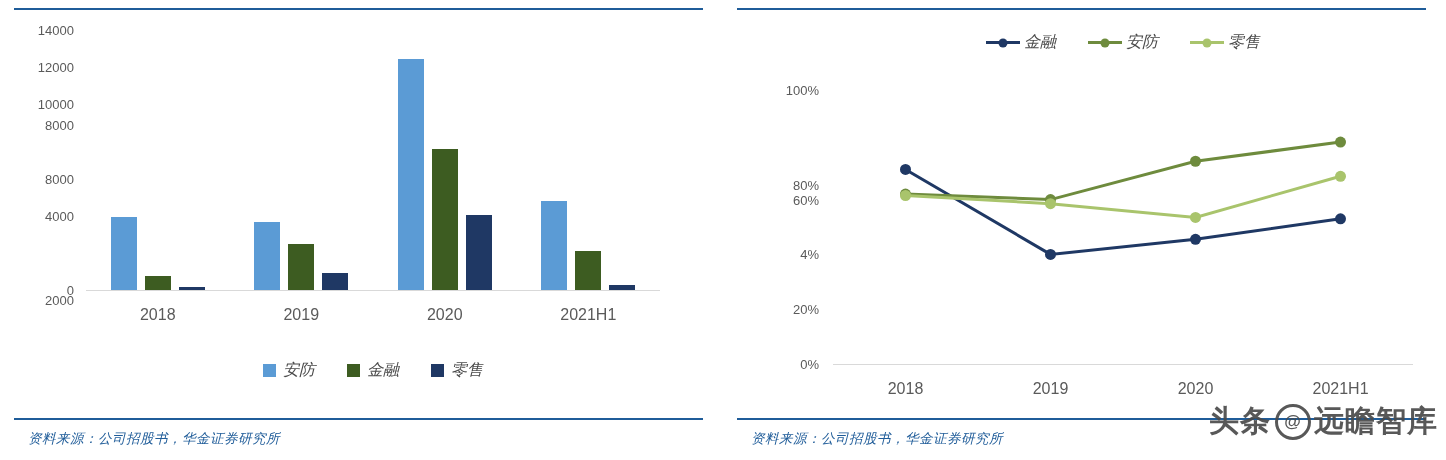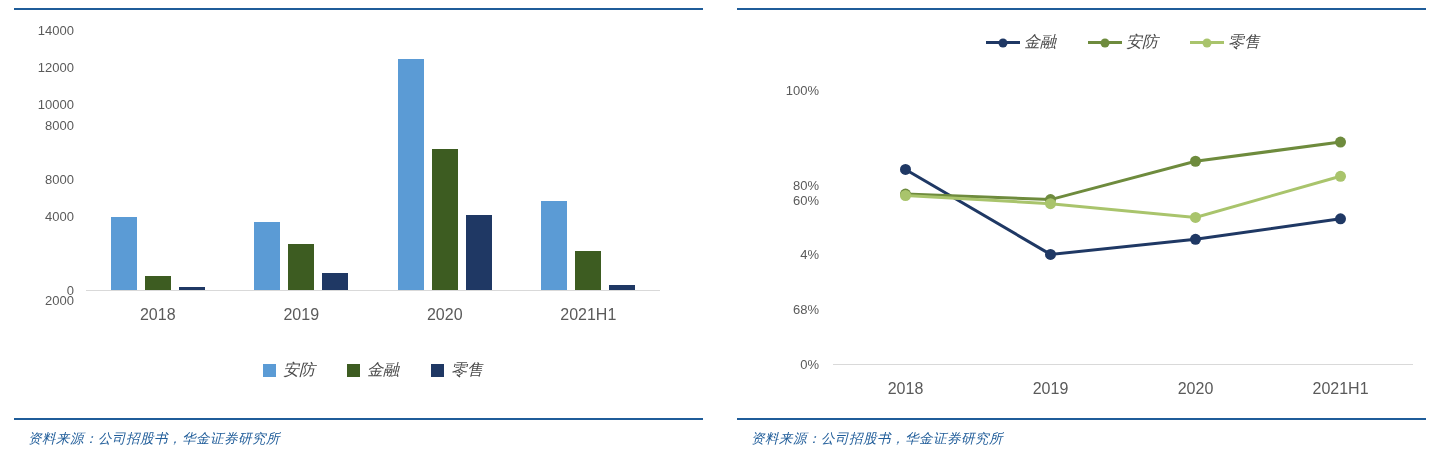--- a/index.html
+++ b/index.html
@@ -152,21 +152,21 @@
           </div>
           <div class="legend-item">
             <span class="lswatch" style="background:#a9c46c">
               <i style="background:#a9c46c"></i>
             </span>
             <span class="legend-text">零售</span>
           </div>
         </div>
       <div id="lineY">
           <div class="ylabel" style="right: 627px; top: 354px;">0%</div>
-          <div class="ylabel" style="right: 627px; top: 299.2px;">68%</div>
+          <div class="ylabel" style="right: 627px; top: 299.2px;">20%</div>
           <div class="ylabel" style="right: 627px; top: 244.4px;">4%</div>
           <div class="ylabel" style="right: 627px; top: 189.6px;">60%</div>
           <div class="ylabel" style="right: 627px; top: 134.8px; margin-top: 40px;">80%</div>
           <div class="ylabel" style="right: 627px; top: 80px;">100%</div>
         </div>
       <div class="axisline" id="lineAxis" style="left: 110px; top: 354px; width: 580px; height: 1px;"></div>
       <svg id="lineSvg" width="723" height="400" style="position: absolute; left: 0px; top: 0px;">
           <polyline points="182.5,159.46 327.5,244.39999999999998 472.5,229.32999999999998 617.5,208.78" fill="none" stroke="#1f3864" stroke-width="3"></polyline>
           <circle cx="182.5" cy="159.46" r="5.5" fill="#1f3864"></circle>
           <circle cx="327.5" cy="244.39999999999998" r="5.5" fill="#1f3864"></circle>
@@ -186,14 +186,19 @@
       <div id="lineX">
           <div class="xlabel" style="left: 182.5px; top: 370px;">2018</div>
           <div class="xlabel" style="left: 327.5px; top: 370px;">2019</div>
           <div class="xlabel" style="left: 472.5px; top: 370px;">2020</div>
           <div class="xlabel" style="left: 617.5px; top: 370px;">2021H1</div>
         </div>
     </div>
 
     <div class="source">资料来源：公司招股书，华金证券研究所</div>
 
+    <div class="watermark">
+      <span>头条</span>
+      <span class="wm-badge">@</span>
+      <span>远瞻智库</span>
+    </div>
   </div>
 </div>
 
 </body></html>

